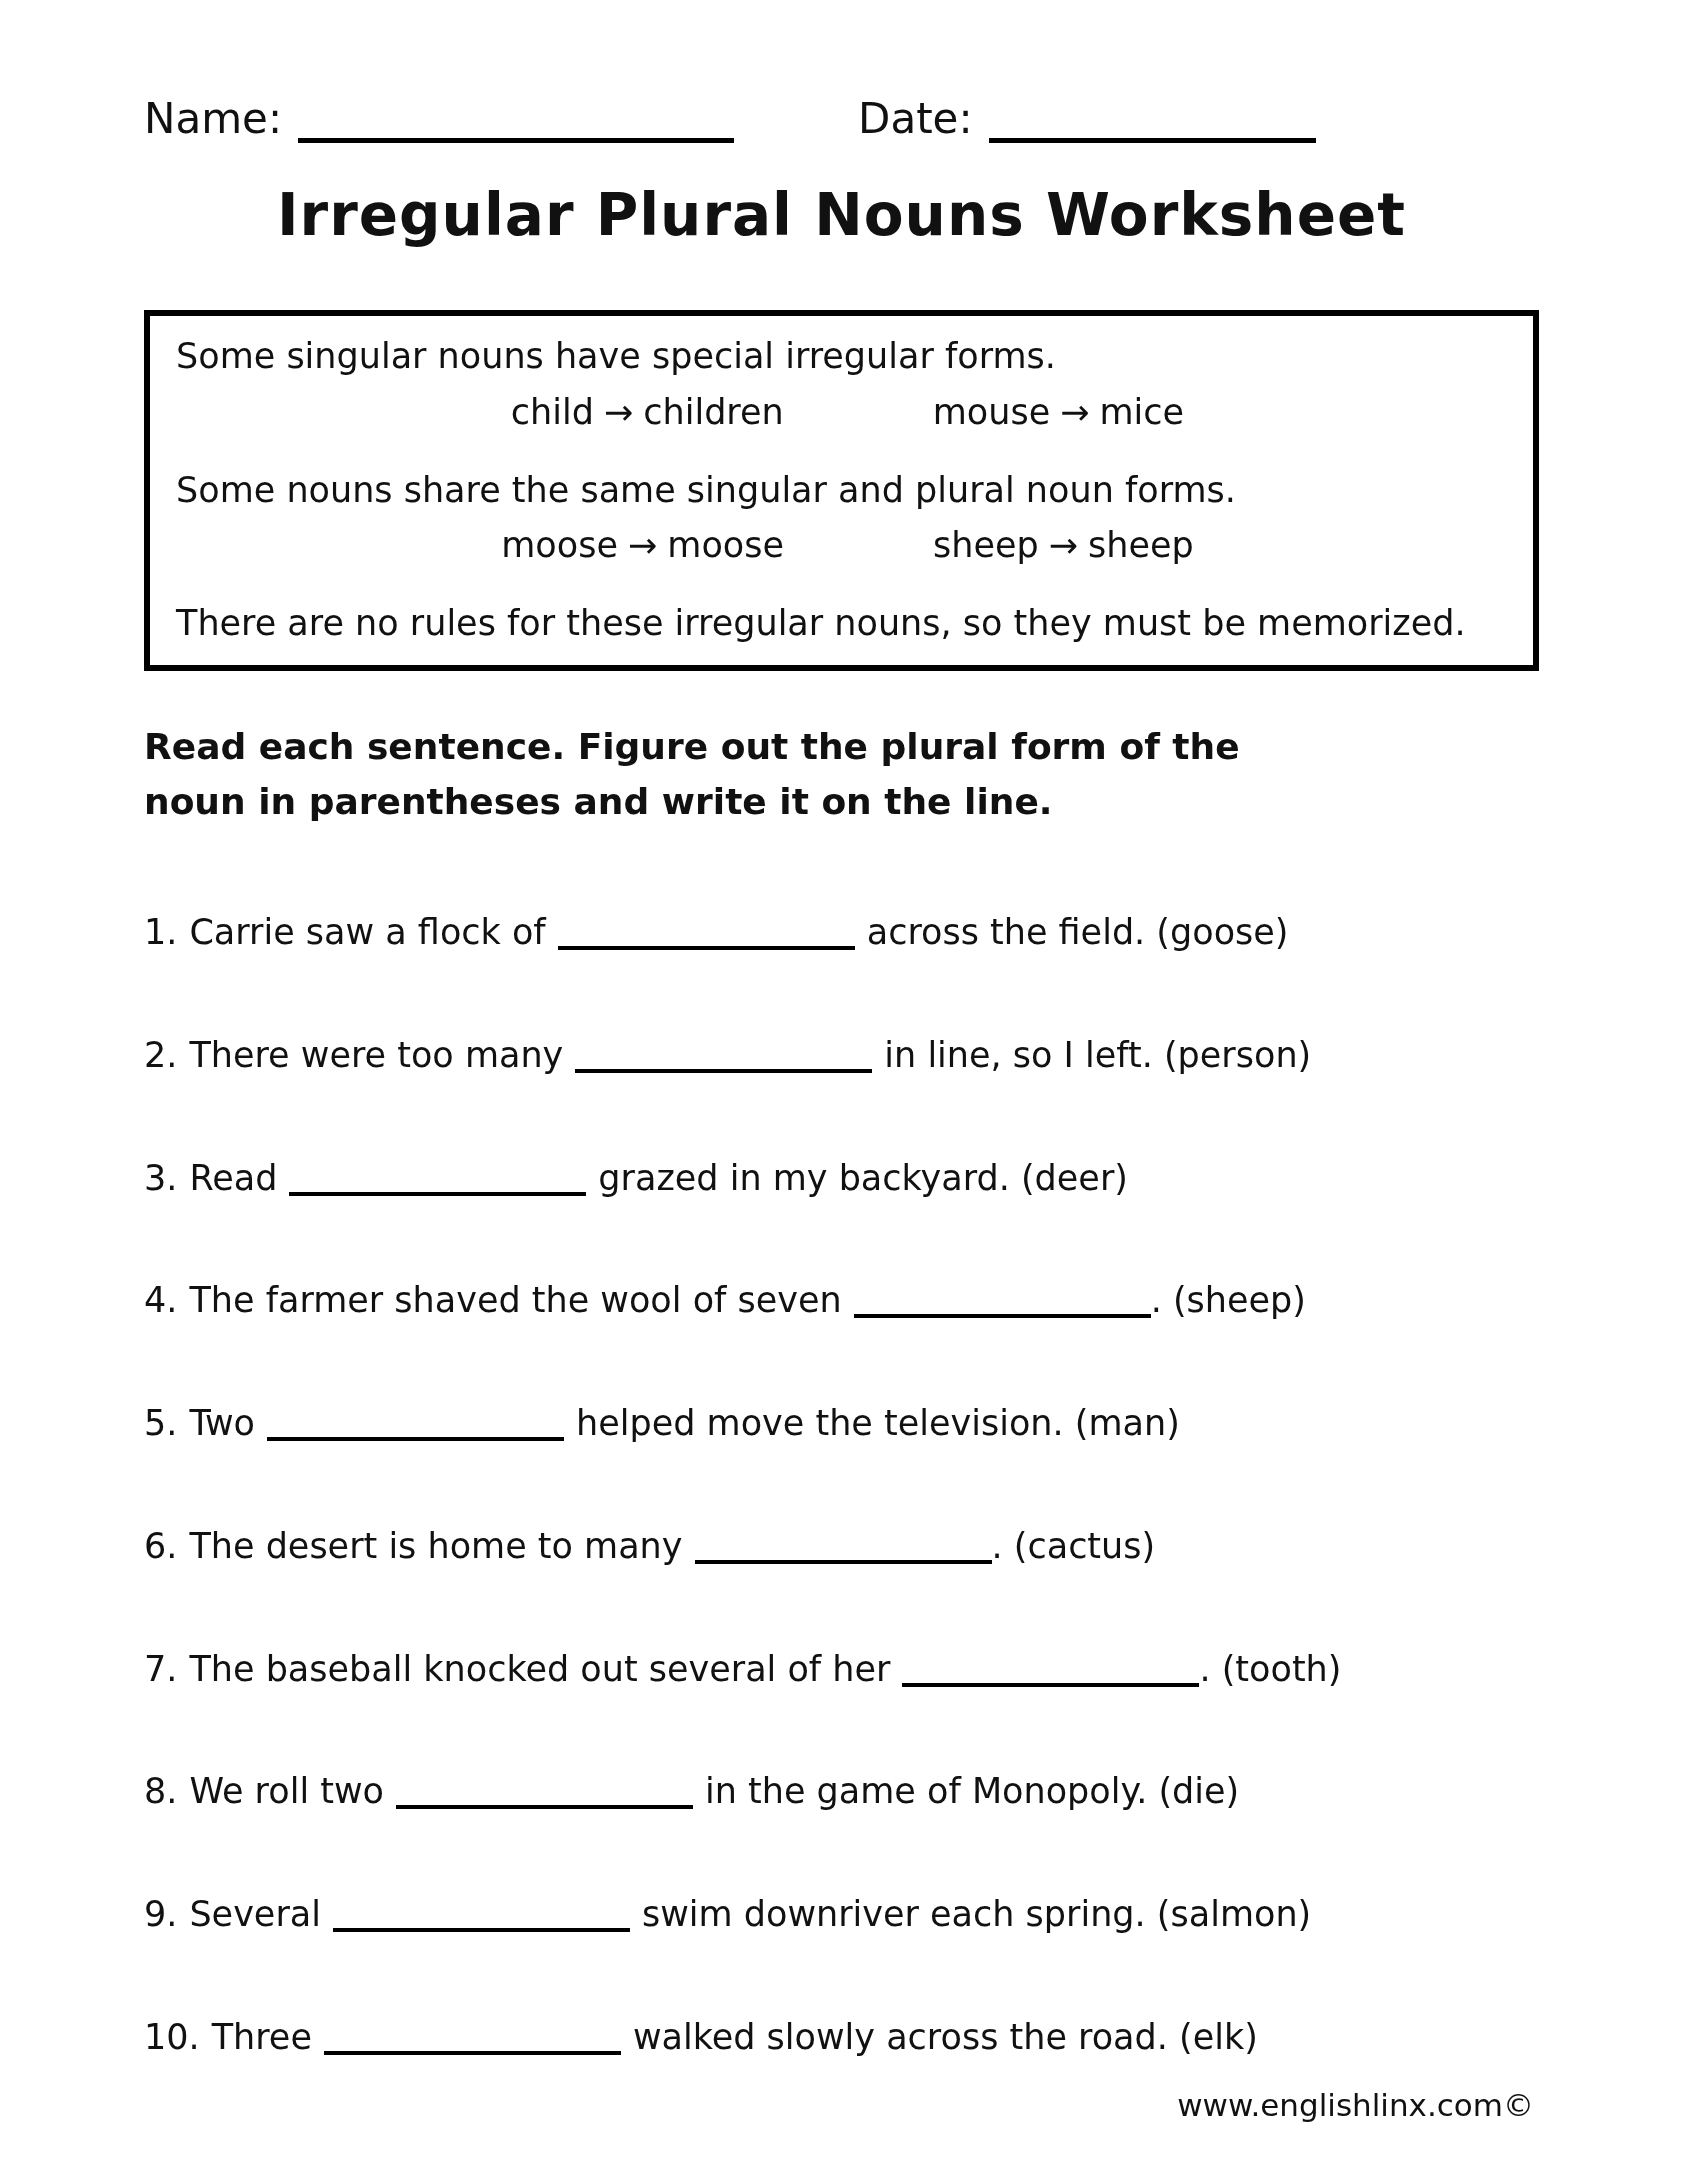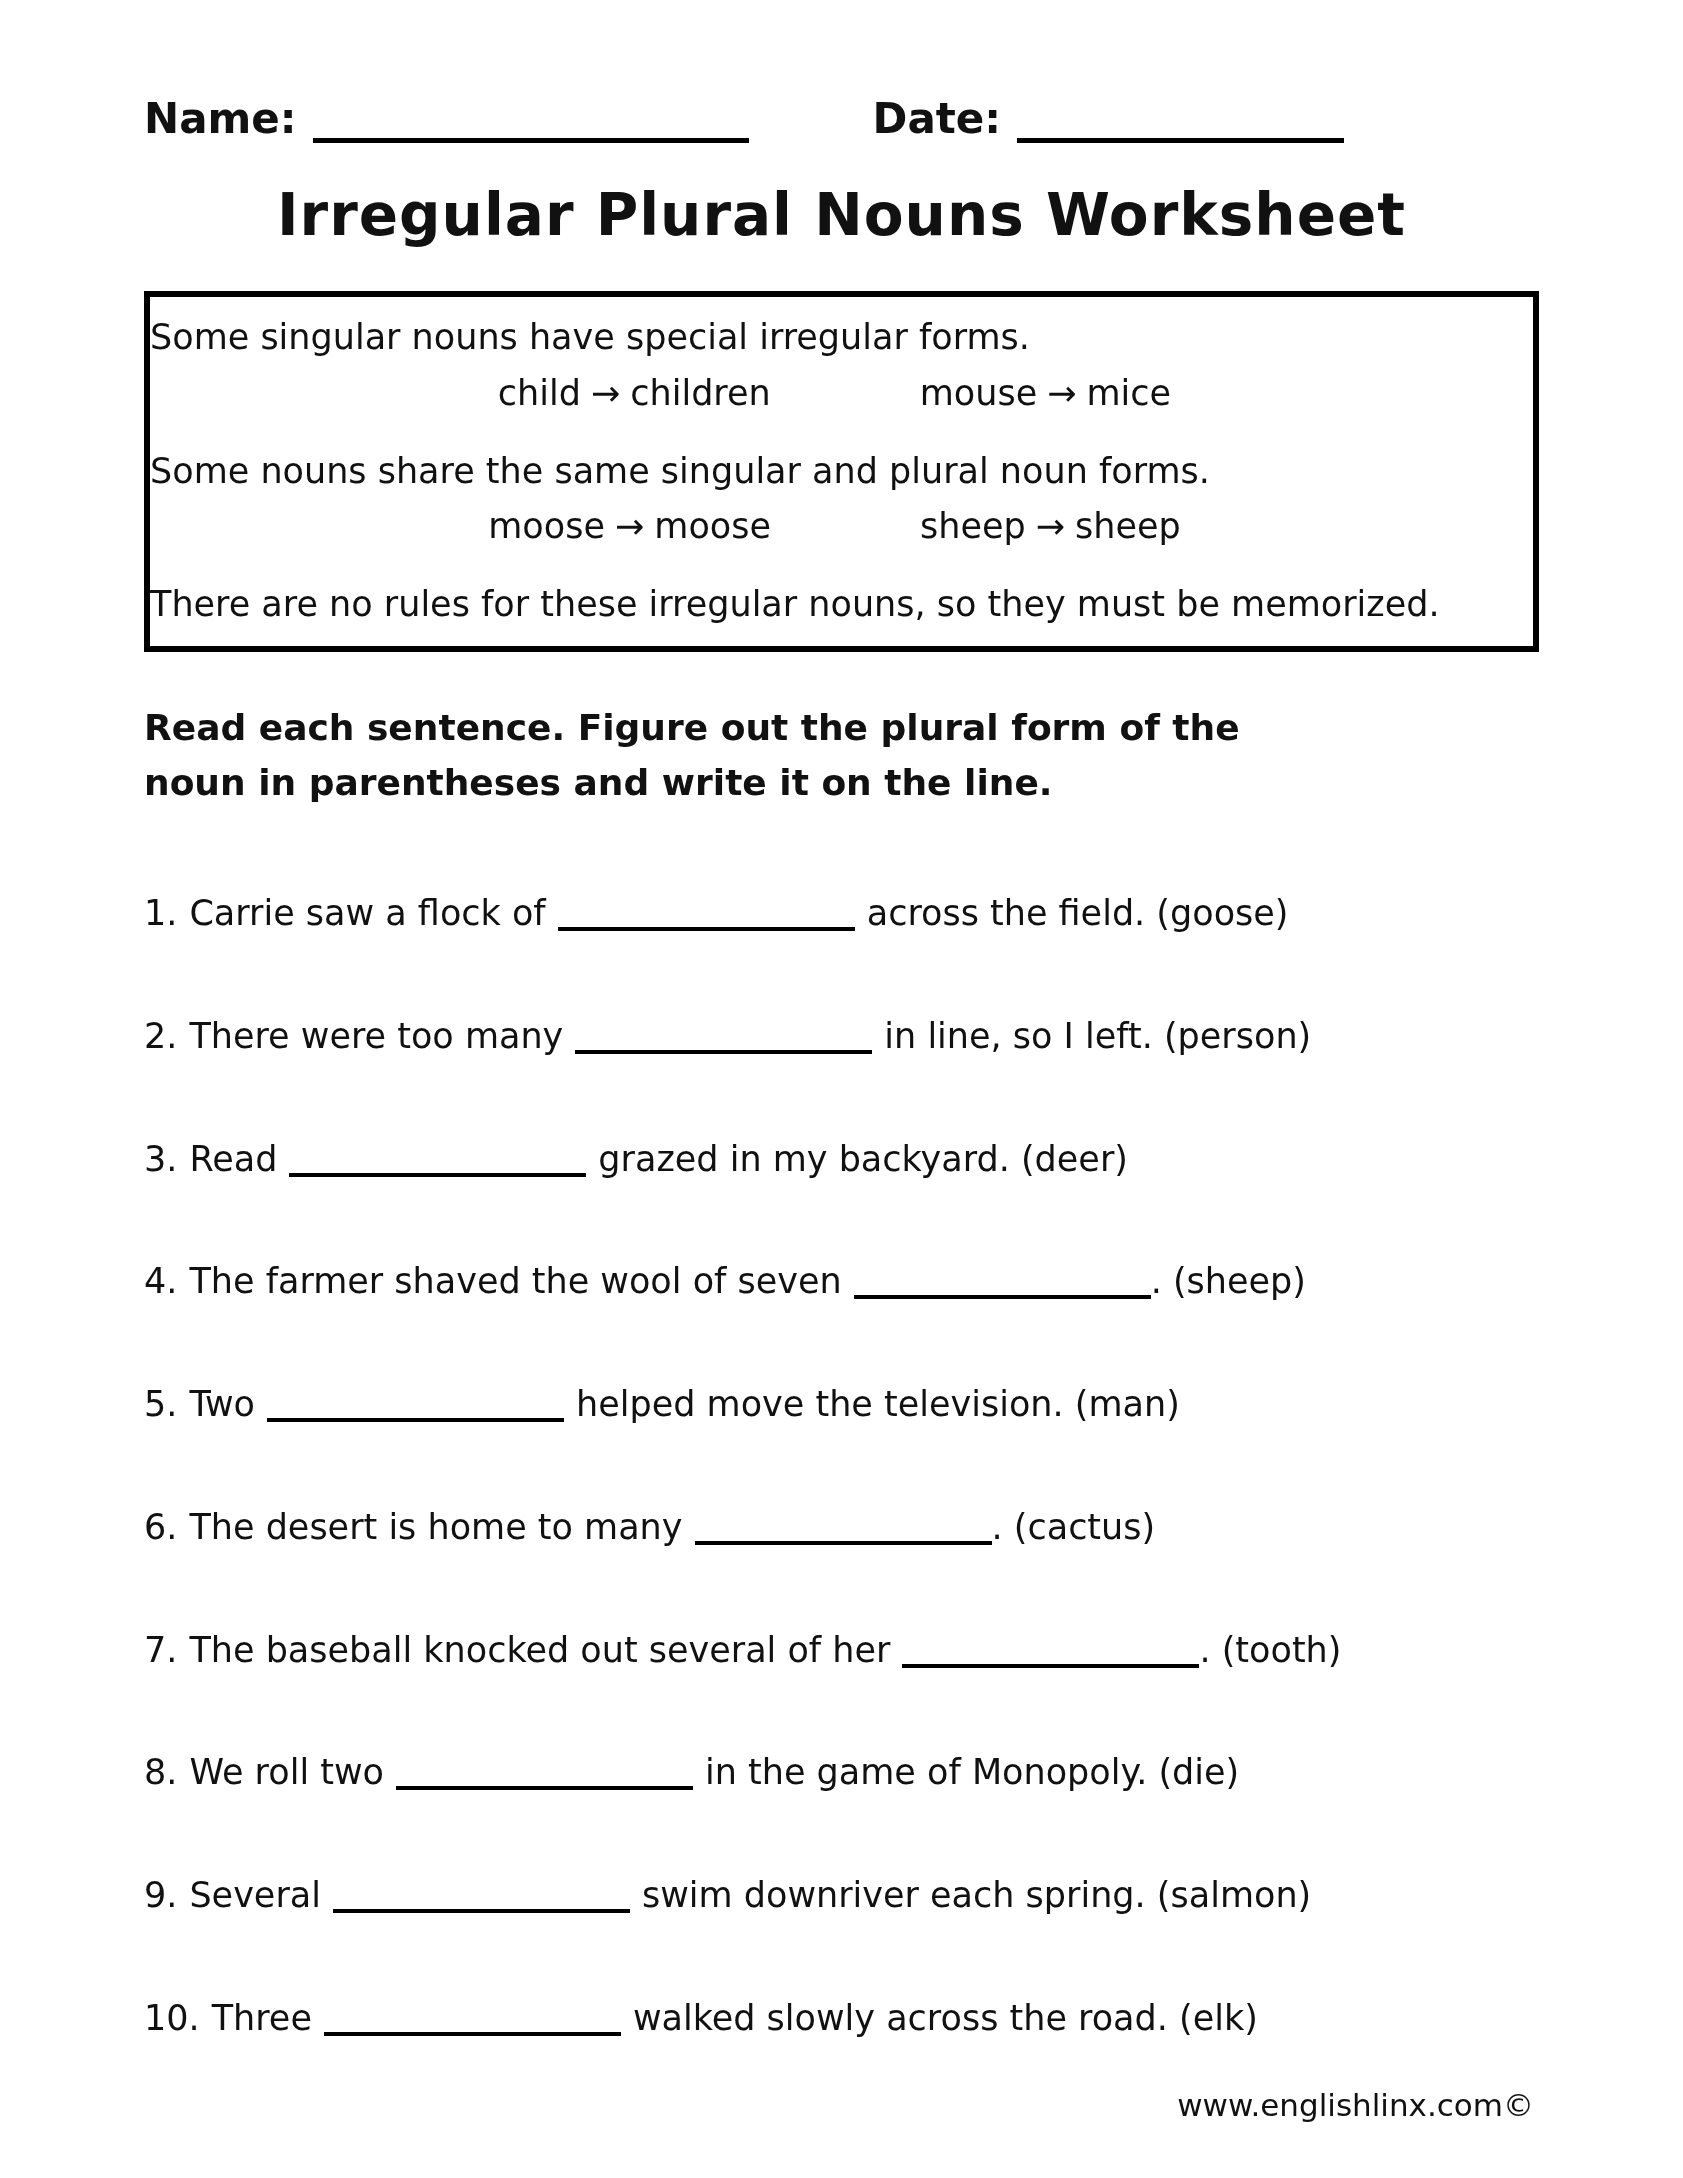--- a/index.html
+++ b/index.html
@@ -13,21 +13,21 @@
     background: #ffffff;
     padding: 94px 144px 30px 144px;
     position: relative;
   }
 
   
   .header-row {
     display: flex;
     align-items: flex-end;
     font-size: 42px;
-    font-weight: 700;
+    font-weight: 400;
   }
   .name-field, .date-field { display: flex; align-items: flex-end; }
   .date-field { margin-left: 124px; }
   .write-line {
     display: inline-block;
     border-bottom: 5px solid #000;
     height: 10px;
     margin-left: 16px;
   }
   .name-line { width: 436px; }
@@ -37,22 +37,22 @@
     text-align: center;
     font-size: 58px;
     font-weight: 600;
     margin: 38px 0 0 0;
     letter-spacing: 1px;
   }
 
   
   .rules-box {
     border: 6px solid #000;
-    margin-top: 42px;
-    padding: 12px 14px 14px 0;
+    margin-top: 61px;
+    padding: 12px 14px 14px 26px;
     font-size: 35px;
   }
   .rule { margin: 6px 0 6px 0; line-height: 1.3; }
   .examples {
     display: flex;
     justify-content: center;
     gap: 149px;
     margin: 12px 0 36px 0;
   }
   .example { white-space: nowrap; }

